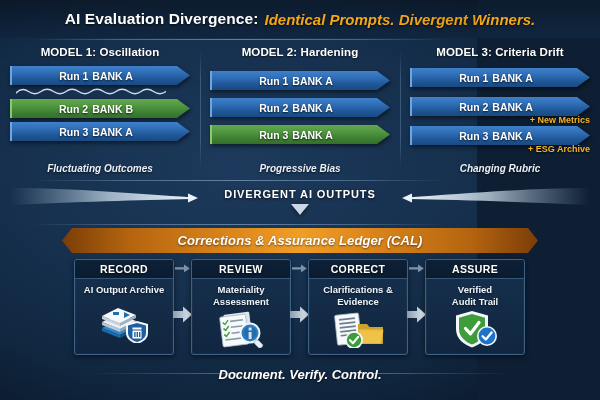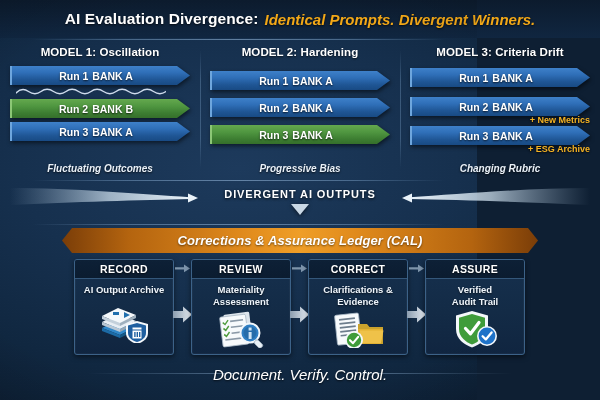--- a/index.html
+++ b/index.html
@@ -162,21 +162,21 @@
   .connector .big{
     position:absolute; top:47px; left:-1px; width:19px; height:17px;
   }
 
   
   #footer{
     position:absolute; left:0; top:360px; width:600px; height:28px;
     display:flex; align-items:center; justify-content:center;
   }
   #footer .ftext{
-    color:#ffffff; font-size:15px; font-weight:normal; font-style:italic;
+    color:#ffffff; font-size:13px; font-weight:bold; font-style:italic;
     text-shadow:0 1px 2px rgba(0,0,0,.7); padding:0 10px; z-index:2;
     background:transparent;
   }
   .frule{
     position:absolute; top:13px; height:1px; width:150px;
     background:linear-gradient(90deg, rgba(160,195,230,0), rgba(160,195,230,.45));
   }
   .frule.r{ transform:scaleX(-1); }
 </style>
 </head>

